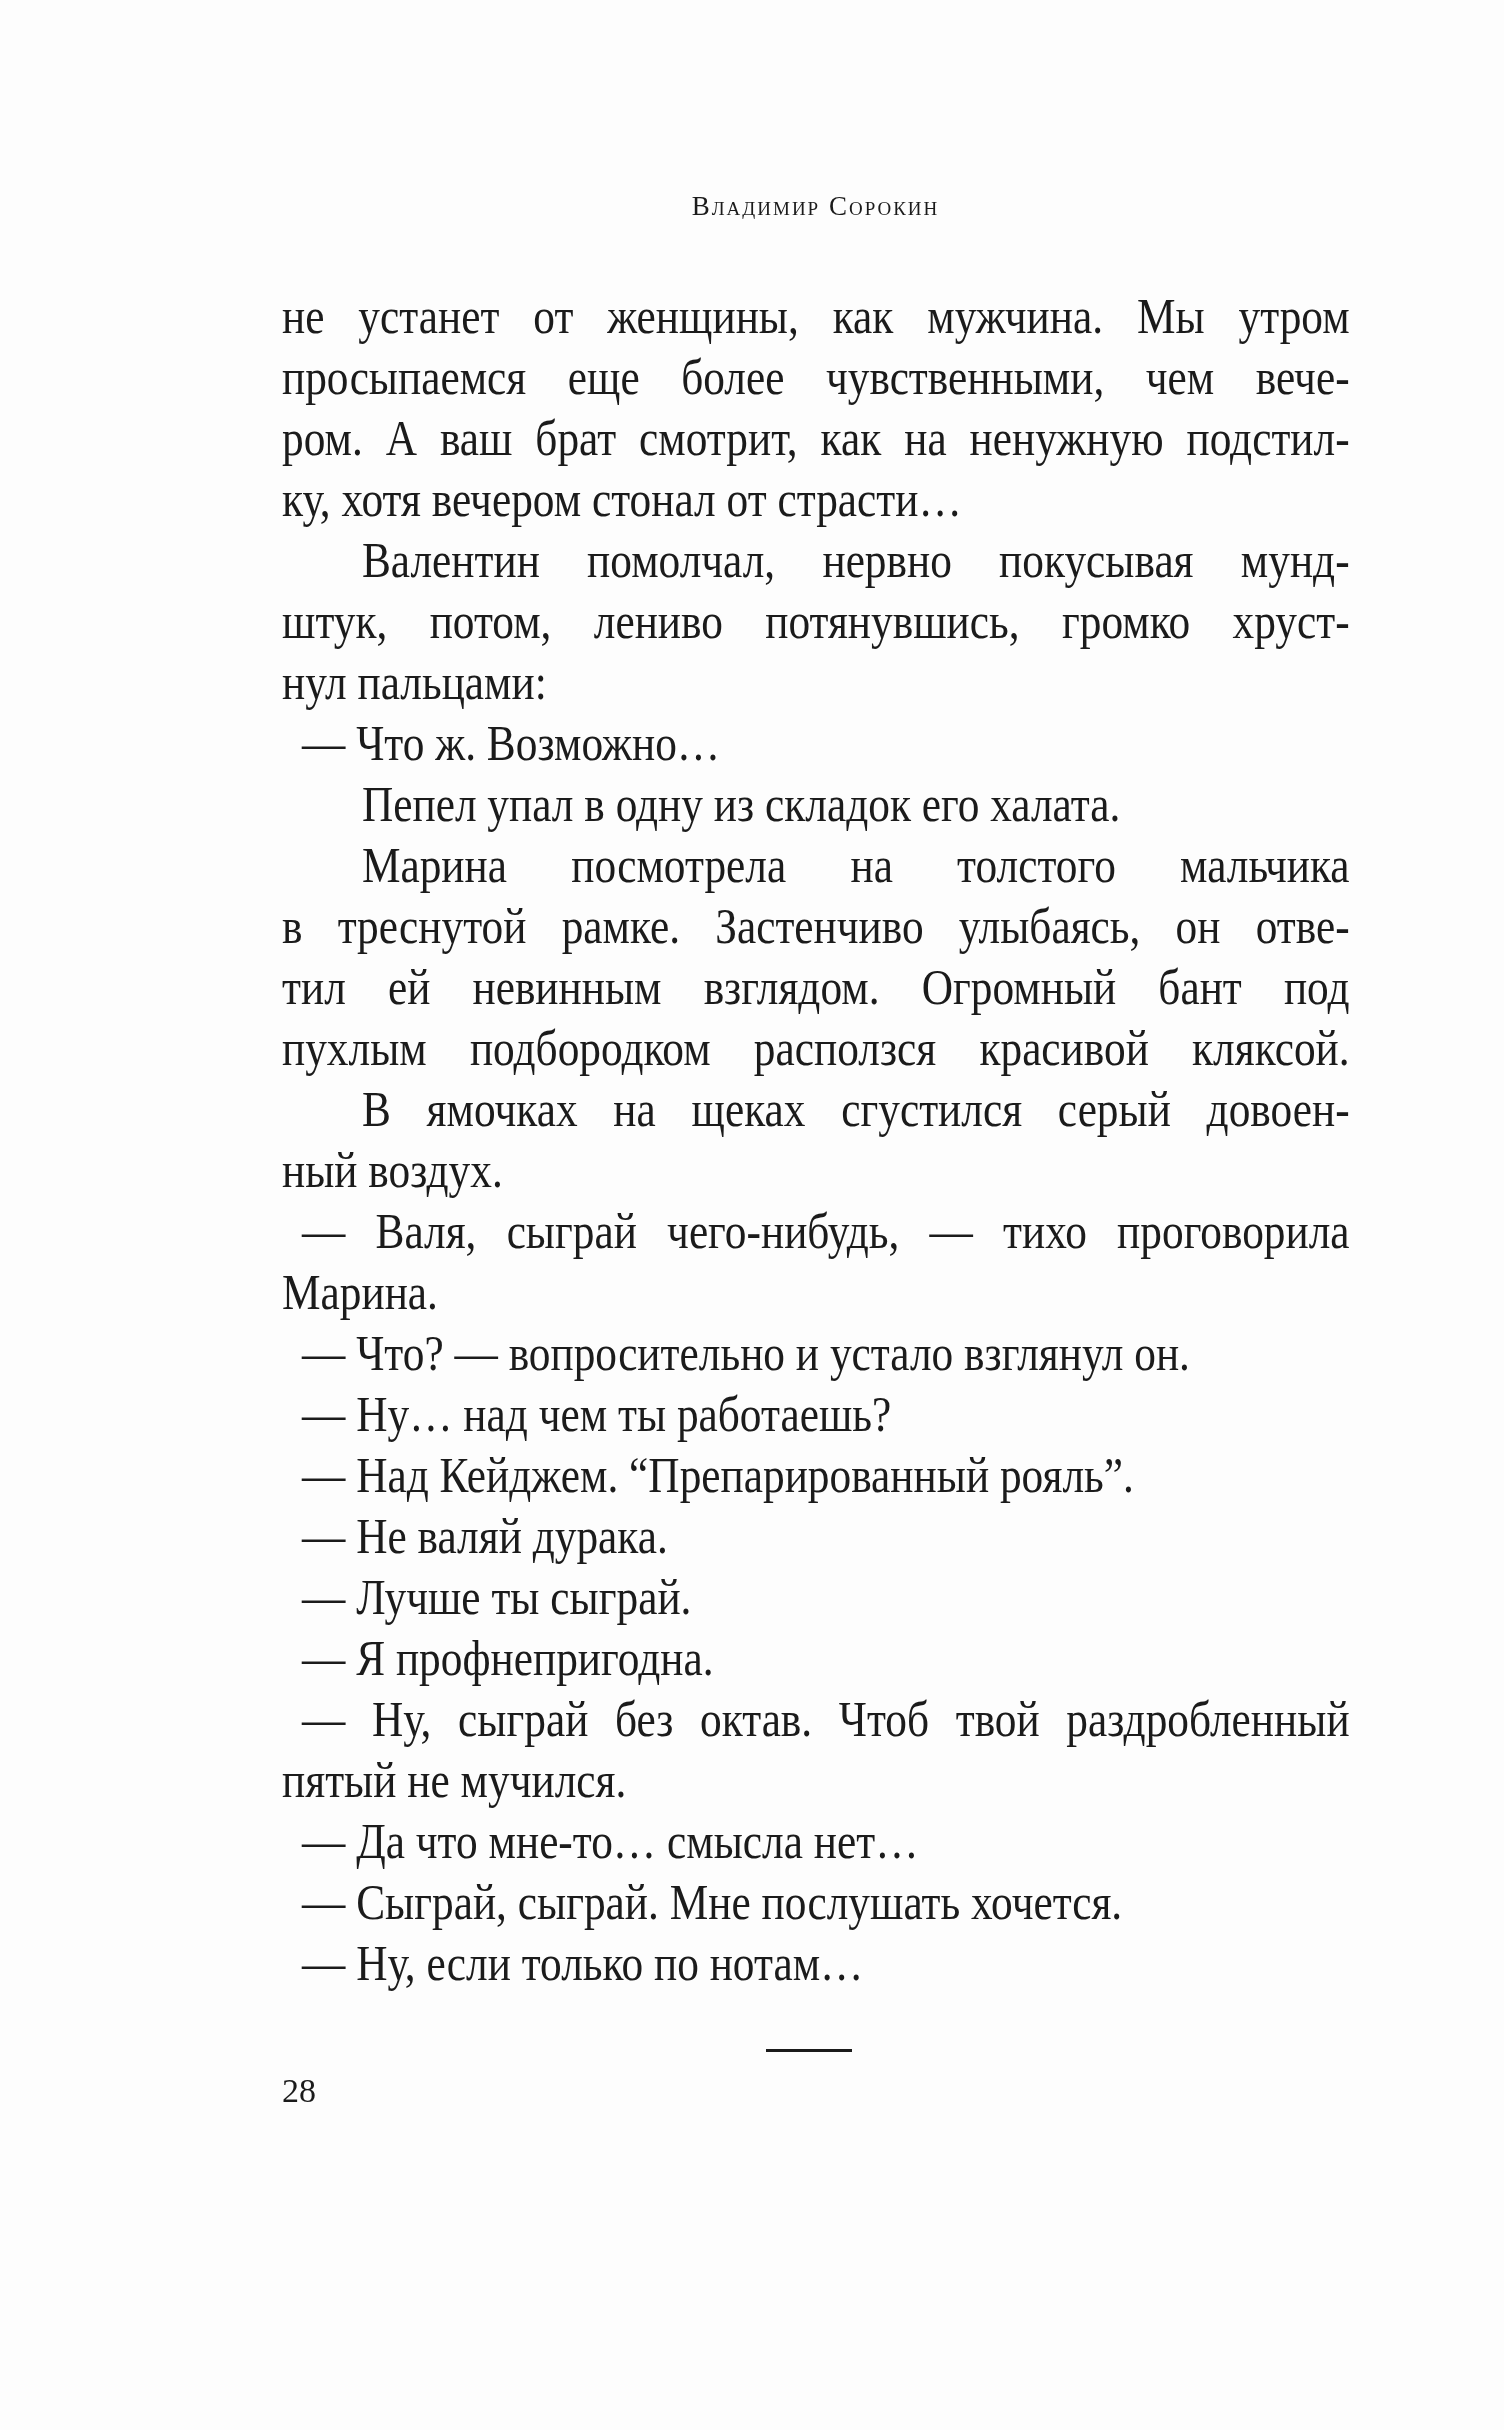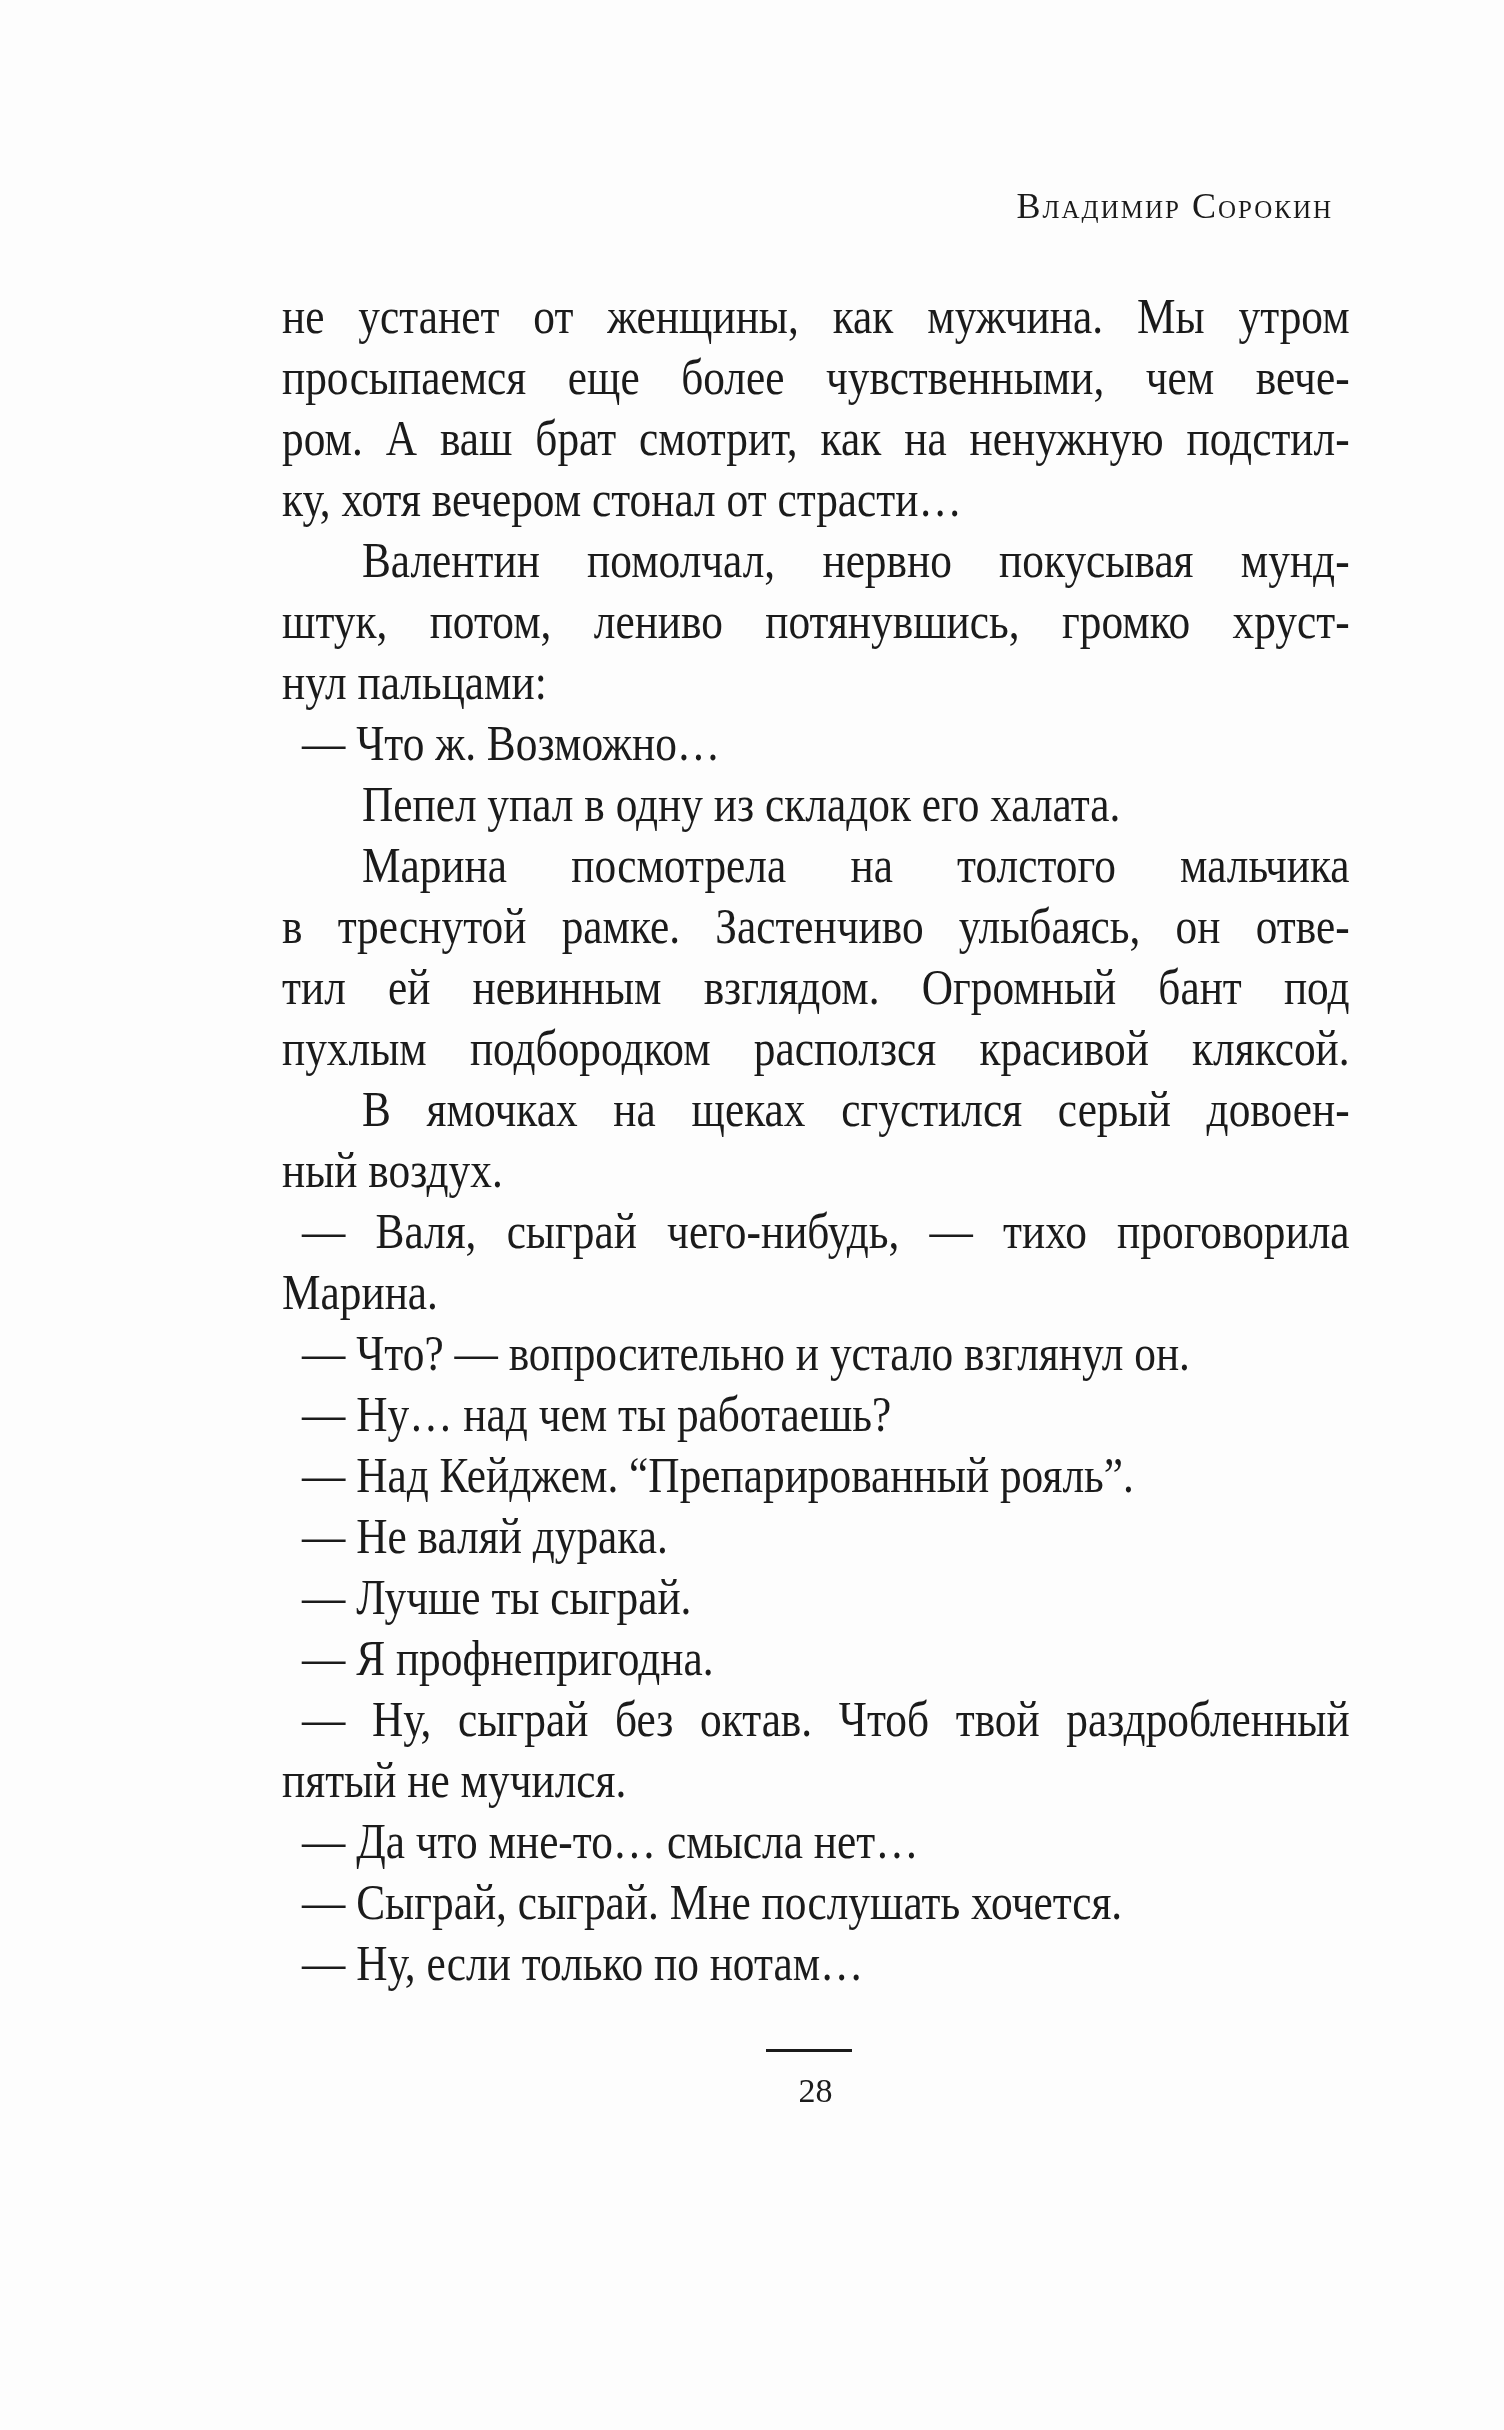--- a/index.html
+++ b/index.html
@@ -12,25 +12,25 @@
     width: 1505px;
     height: 2431px;
     margin: 0 auto;
     background: #fdfdfd;
     color: #1b1b1b;
     font-family: "Liberation Serif", "DejaVu Serif", serif;
     overflow: hidden;
   }
   .running-header {
     position: absolute;
-    left: 266px;
+    left: 282px;
     top: 182px;
     width: 1067px;
-    text-align: right;
-    font-size: 36px;
+    text-align: center;
+    font-size: 27px;
     line-height: 49px;
     font-variant: small-caps;
     letter-spacing: 2px;
     white-space: nowrap;
   }
   .text-block {
     position: absolute;
     left: 282px;
     top: 286px;
     width: 1256px;              
@@ -56,21 +56,21 @@
     top: 2049px;
     width: 86px;
     height: 2.9px;
     background: #1b1b1b;
   }
   .page-number {
     position: absolute;
     left: 282px;
     top: 2072px;
     width: 1067px;
-    text-align: center;
+    text-align: left;
     font-size: 34px;
     line-height: 37px;
   }
 </style>
 </head>
 <body>
 
 <div class="page" style="background: rgb(253, 253, 253); color: rgb(27, 27, 27);">
   <div class="running-header">Владимир Сорокин</div>
 

